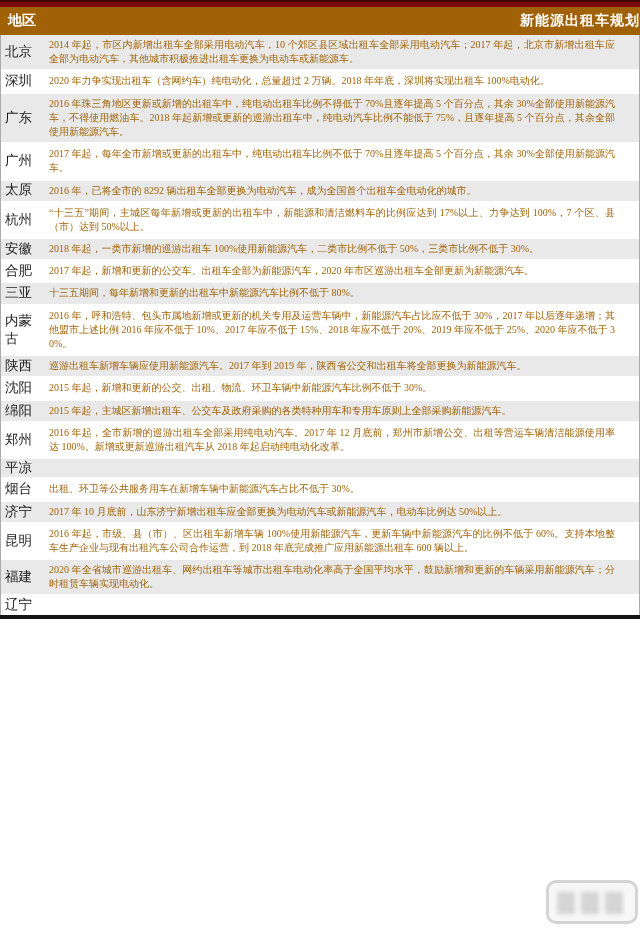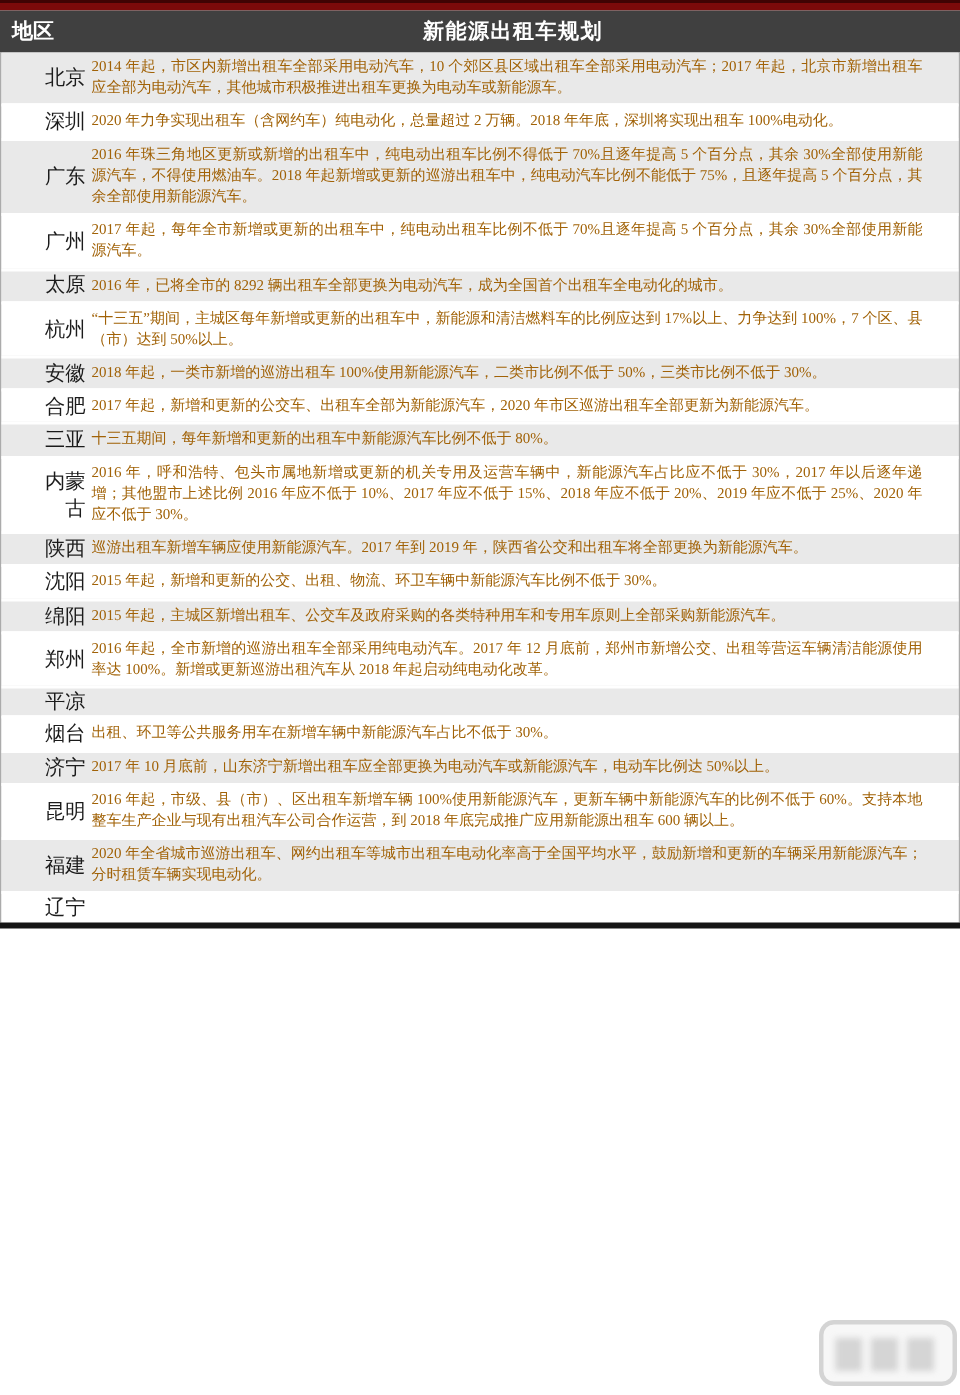--- a/index.html
+++ b/index.html
@@ -17,53 +17,53 @@
   }
   .top-bar {
     height: 7px;
     background: #7b0a0a;
     border-top: 2px solid #3f0303;
   }
   .header-row {
     display: flex;
     align-items: center;
     height: 28px;
-    background: #404040;
+    background: #a16207;
     color: #ffffff;
     font-weight: bold;
     font-size: 14px;
   }
   .header-region {
     width: 44px;
     padding-left: 8px;
     flex: 0 0 auto;
     text-align: left;
   }
   .header-plan {
     flex: 1 1 auto;
-    text-align: center;
+    text-align: right;
     letter-spacing: 1px;
   }
   .table-body {
     border-left: 1px solid #ababab;
     border-right: 1px solid #ababab;
   }
   .row {
     display: flex;
     align-items: center;
     background: #ffffff;
     border-top: 2px solid #ffffff;
   }
   .row:first-child { border-top: none; }
   .row.alt { background: #e9e9e9; }
   .region-cell {
     flex: 0 0 auto;
     width: 40px;
-    margin-left: 16px;
-    text-align: right;
+    margin-left: 4px;
+    text-align: left;
     font-size: 13.5px;
     color: #1b1b1b;
     line-height: 1.35;
     word-break: break-all;
   }
   .plan-cell {
     flex: 1 1 auto;
     padding: 3px 24px 3px 4px;
     font-size: 10px;
     color: #a16207;

